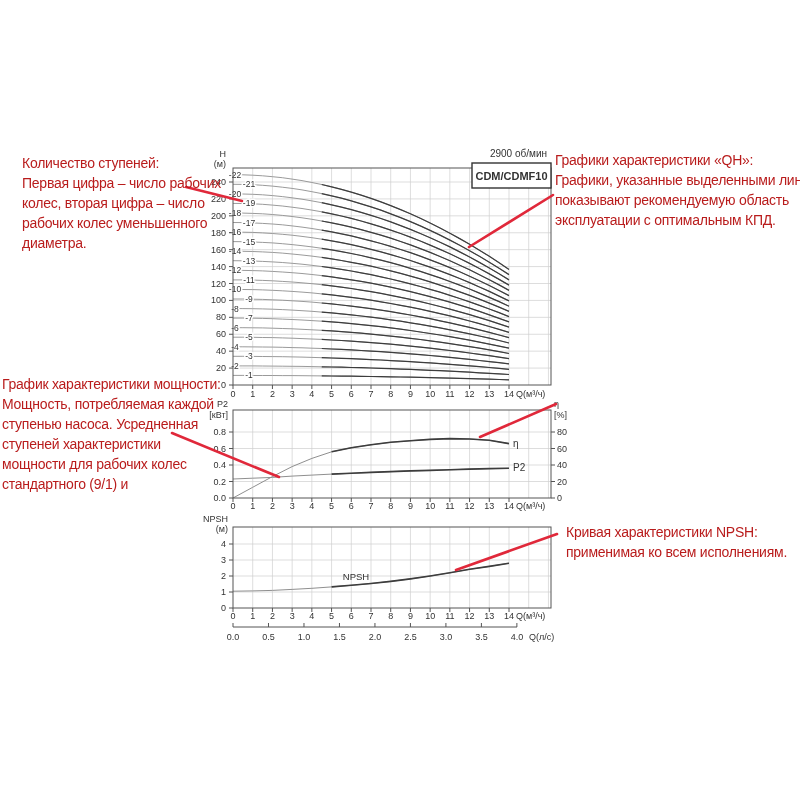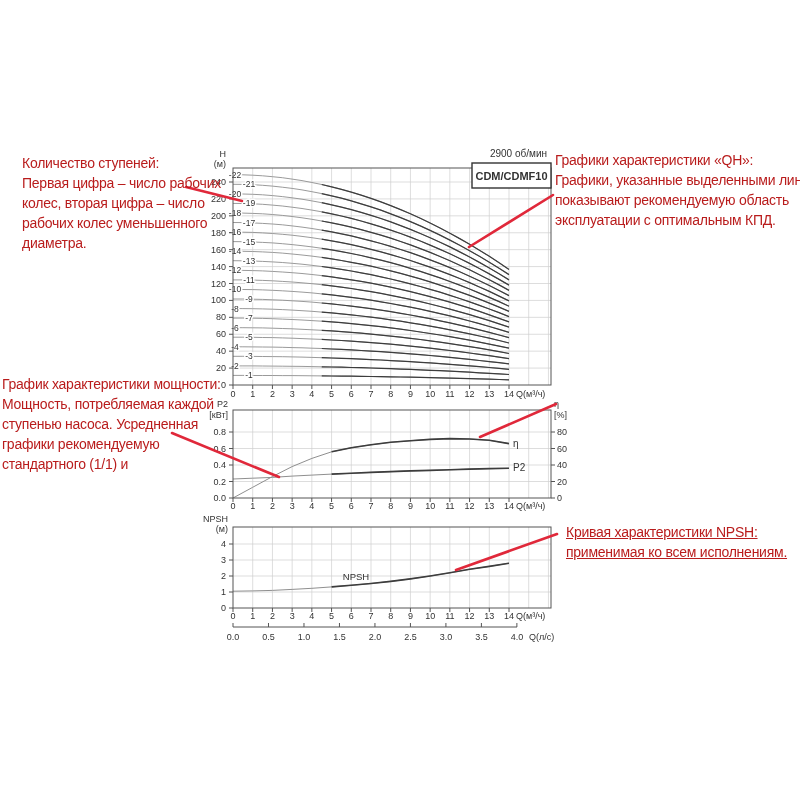--- a/index.html
+++ b/index.html
@@ -5,21 +5,21 @@
   html,body{margin:0;padding:0;background:#fff;width:800px;height:800px;}
   body{font-family:"Liberation Sans",sans-serif;}
   .canvas{position:relative;width:800px;height:800px;background:#fff;overflow:hidden;}
   #scene{position:absolute;left:0;top:0;}
   #scene text{font-family:"Liberation Sans",sans-serif;}
   .ann{position:absolute;font-size:14px;line-height:20px;letter-spacing:-0.25px;color:#b91c1c;white-space:nowrap;}
   .ann1{left:22px;top:153px;}
   .ann2{left:555px;top:150px;}
   .ann3{left:2px;top:374px;}
   .ann4{left:570px;top:381px;}
-  .ann5{left:566px;top:522px;text-decoration:underline;}
+  .ann5{left:566px;top:522px;}
 </style>
 </head>
 <body>
 
 <div class="canvas">
   <svg id="scene" width="800" height="800" viewBox="0 0 800 800">
       <g>
         <line x1="233" y1="368.0834" x2="551" y2="368.0834" stroke="#cfcfcf" stroke-width="0.7"></line>
         <line x1="233" y1="351.1668" x2="551" y2="351.1668" stroke="#cfcfcf" stroke-width="0.7"></line>
         <line x1="233" y1="334.2502" x2="551" y2="334.2502" stroke="#cfcfcf" stroke-width="0.7"></line>
@@ -367,20 +367,21 @@
   <div class="ann ann2">
       <div>Графики характеристики «QH»:</div>
       <div>Графики, указанные выделенными линиями,</div>
       <div>показывают рекомендуемую область</div>
       <div>эксплуатации с оптимальным КПД.</div>
     </div>
   <div class="ann ann3">
       <div>График характеристики мощности:</div>
       <div>Мощность, потребляемая каждой</div>
       <div>ступенью насоса. Усредненная</div>
-      <div>графики рекомендуемую</div>
-      <div>стандартного (1/1) и</div>
+      <div>ступеней характеристики</div>
+      <div>мощности для рабочих колес</div>
+      <div>стандартного (9/1) и</div>
     </div>
   <div class="ann ann5">
       <div>Кривая характеристики NPSH:</div>
       <div>применимая ко всем исполнениям.</div>
     </div>
 </div>
 
 </body></html>

